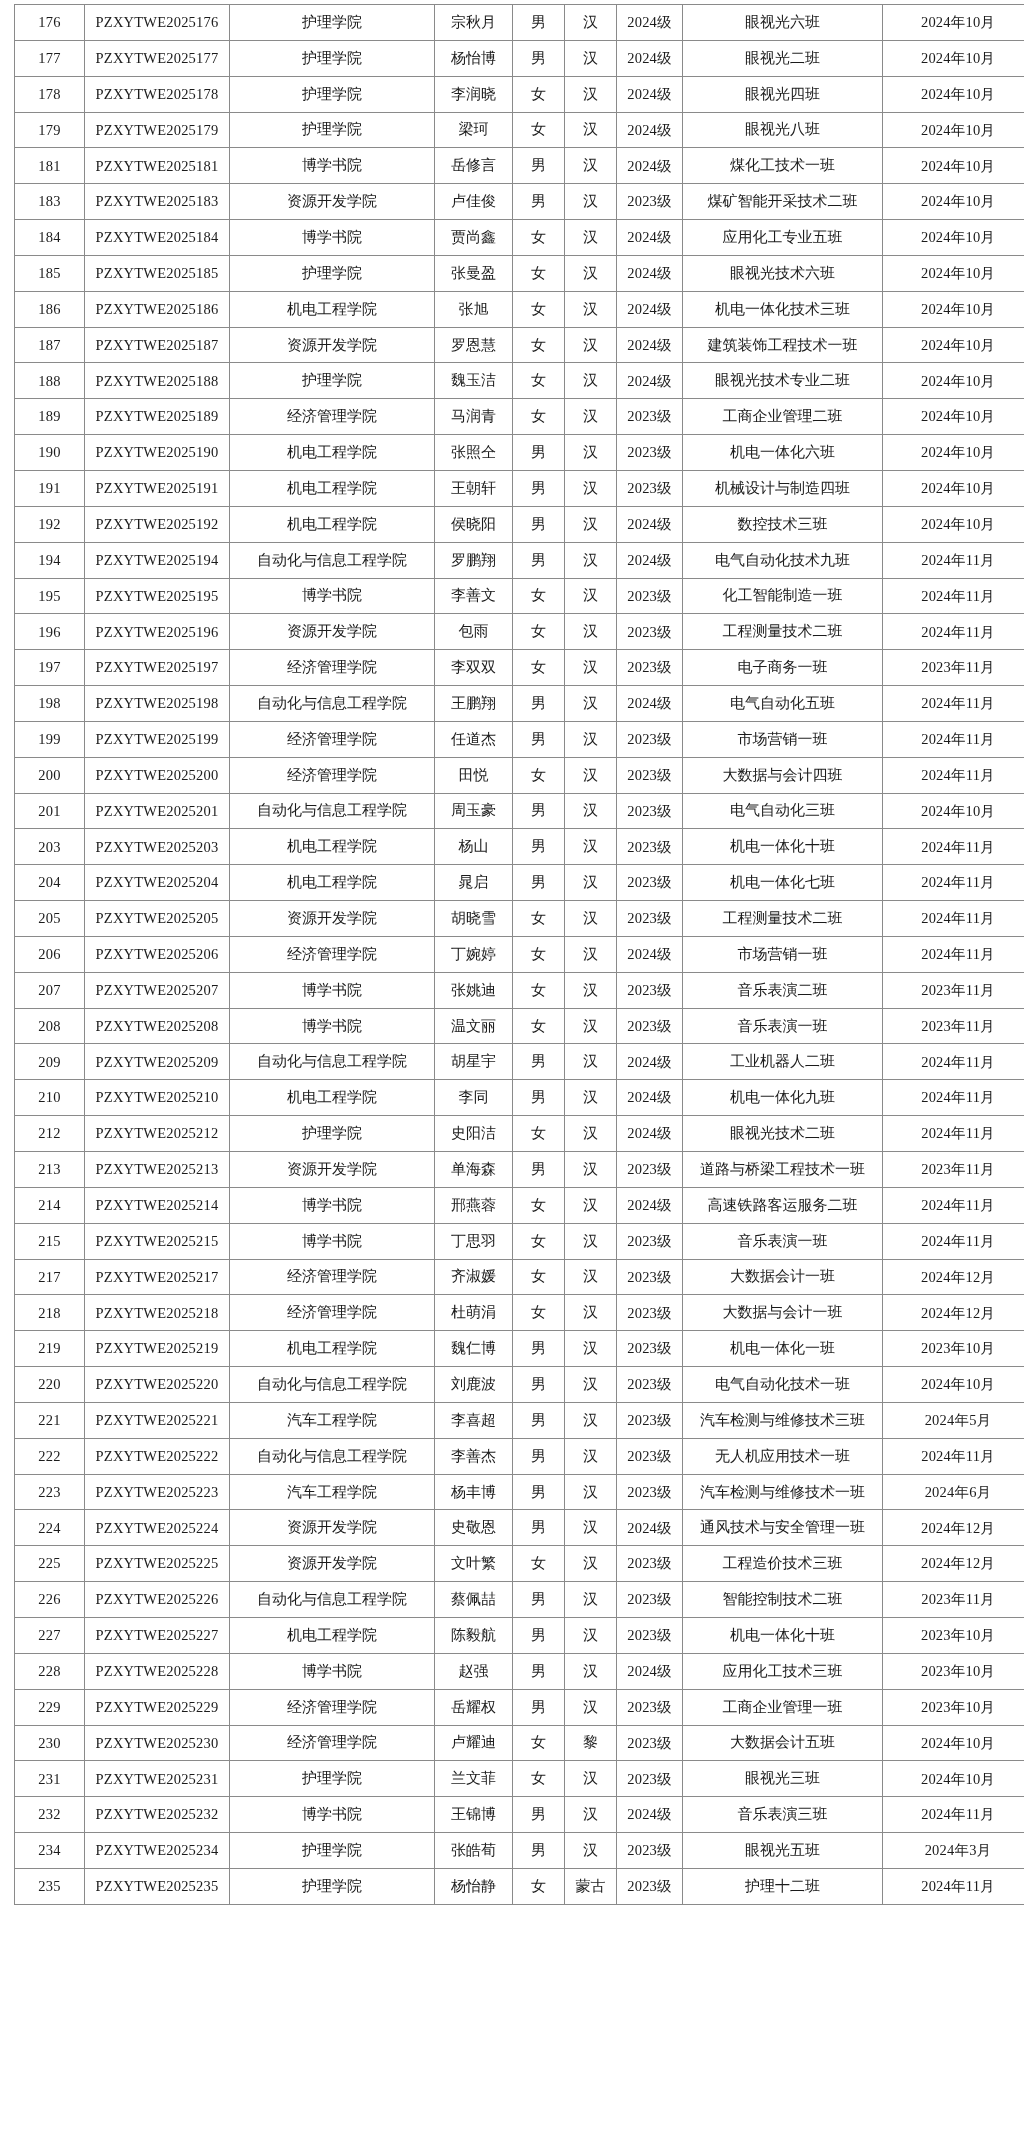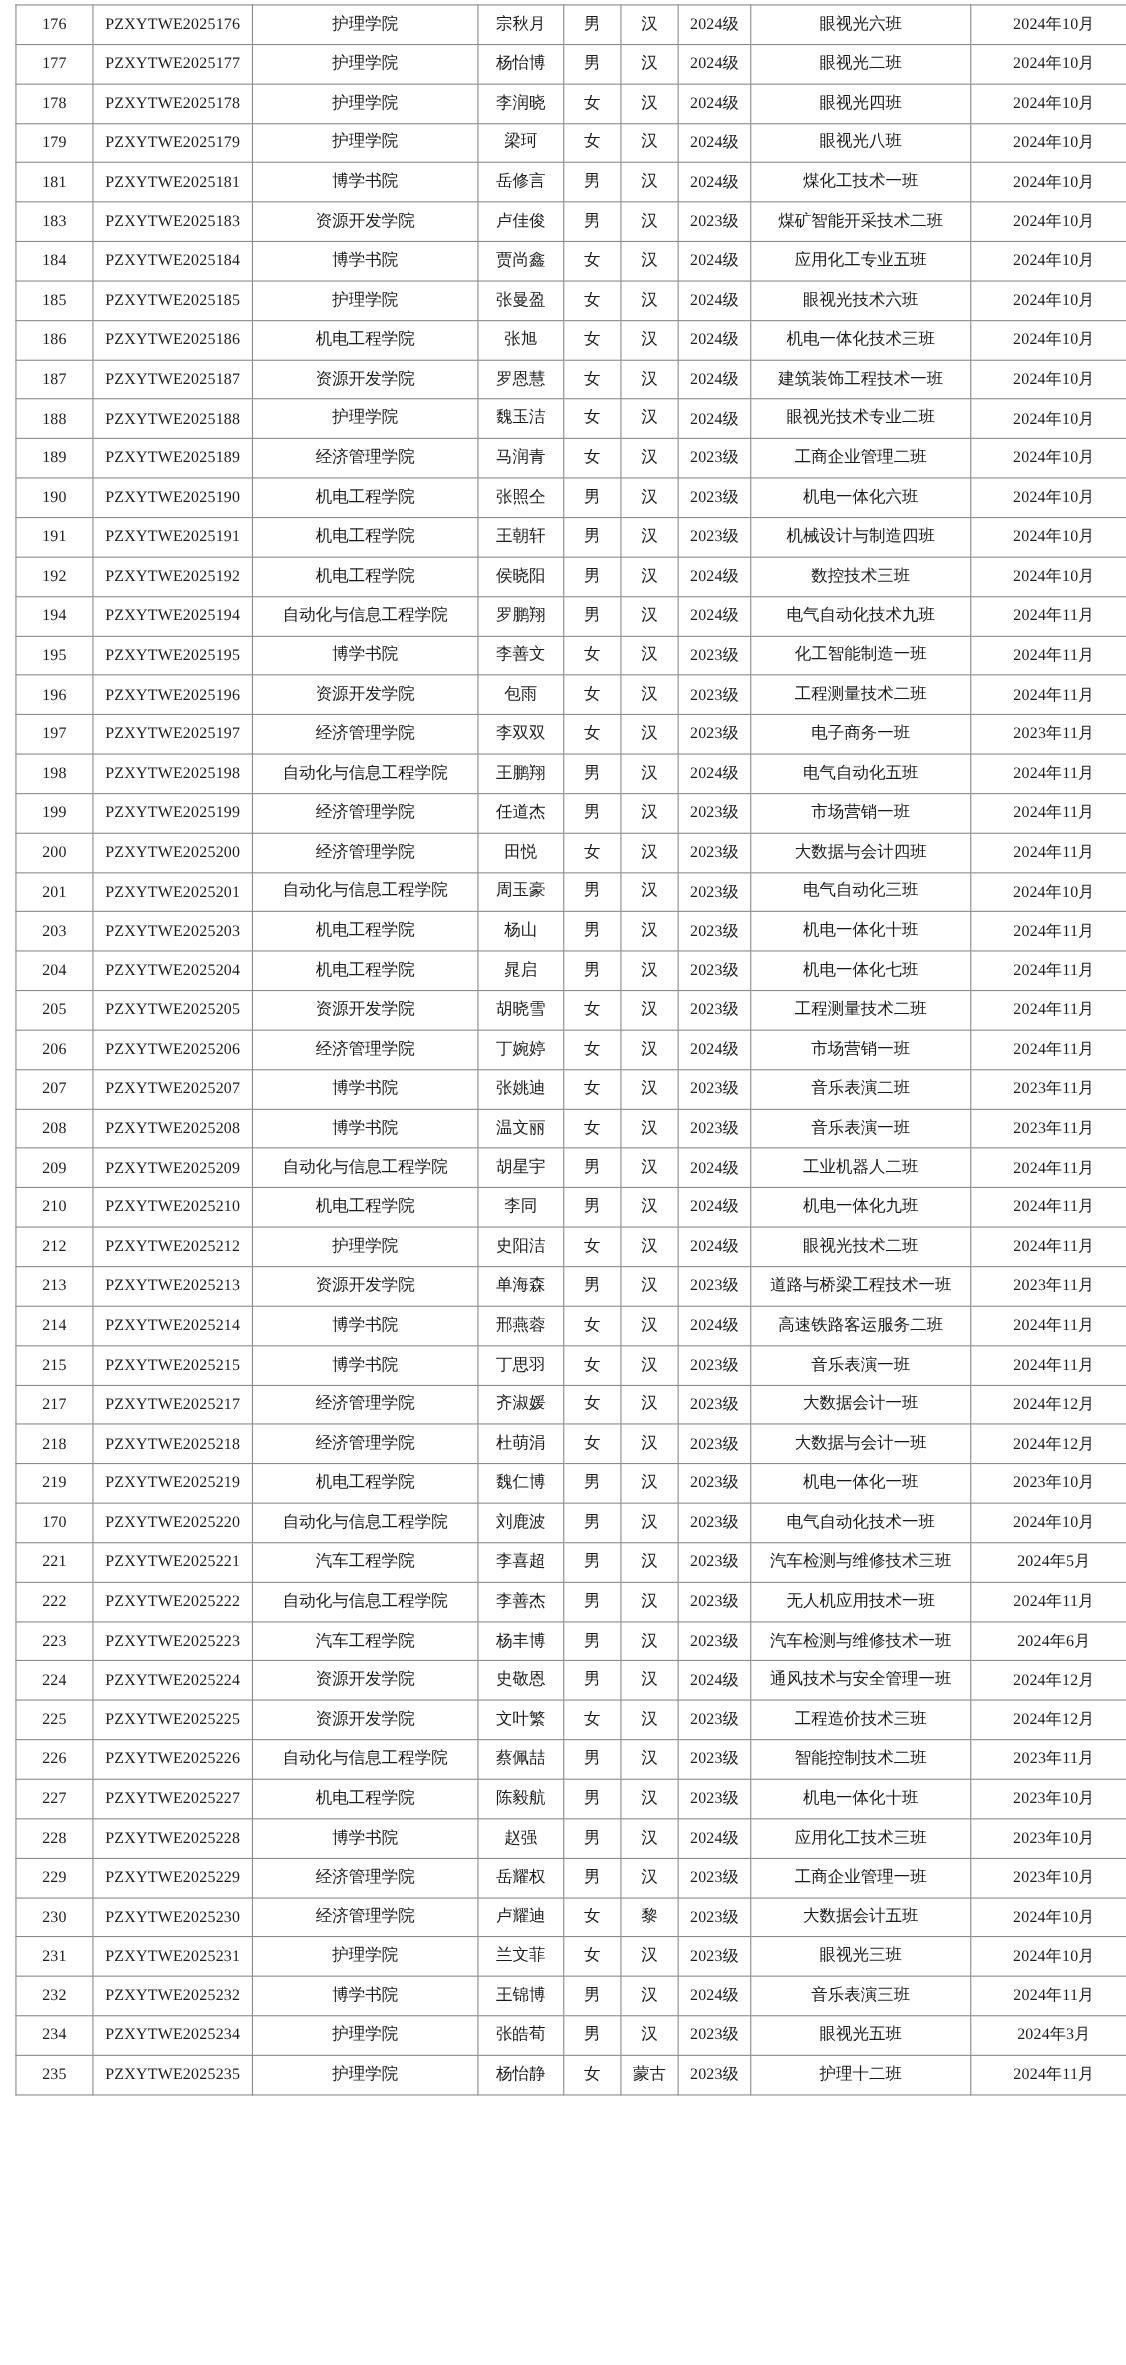--- a/index.html
+++ b/index.html
@@ -474,21 +474,21 @@
           <td class="c-id">PZXYTWE2025219</td>
           <td class="c-college">机电工程学院</td>
           <td class="c-name">魏仁博</td>
           <td class="c-gender">男</td>
           <td class="c-ethnicity">汉</td>
           <td class="c-grade">2023级</td>
           <td class="c-class_name">机电一体化一班</td>
           <td class="c-date">2023年10月</td>
         </tr>
         <tr>
-          <td class="c-seq">170</td>
+          <td class="c-seq">220</td>
           <td class="c-id">PZXYTWE2025220</td>
           <td class="c-college">自动化与信息工程学院</td>
           <td class="c-name">刘鹿波</td>
           <td class="c-gender">男</td>
           <td class="c-ethnicity">汉</td>
           <td class="c-grade">2023级</td>
           <td class="c-class_name">电气自动化技术一班</td>
           <td class="c-date">2024年10月</td>
         </tr>
         <tr>

